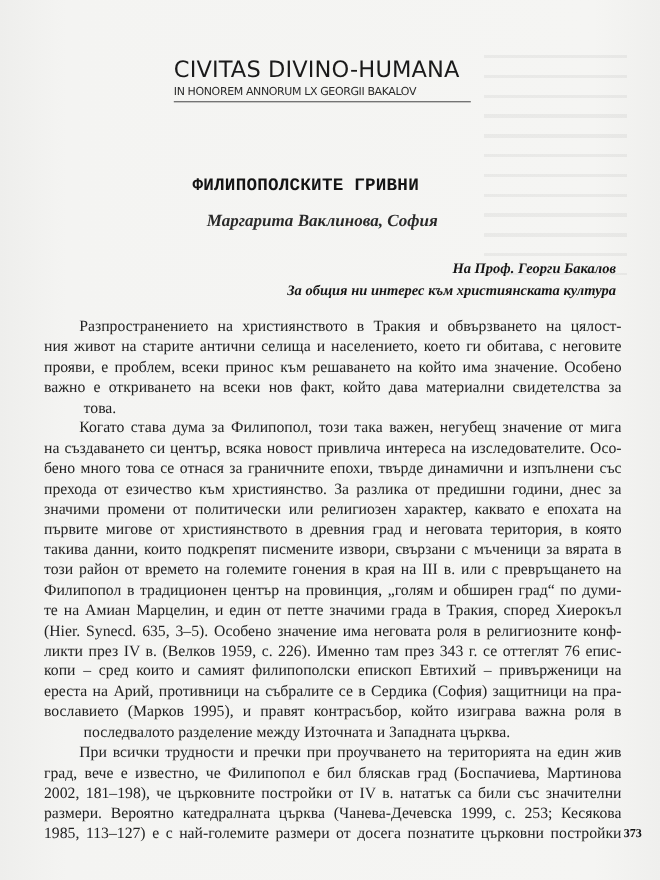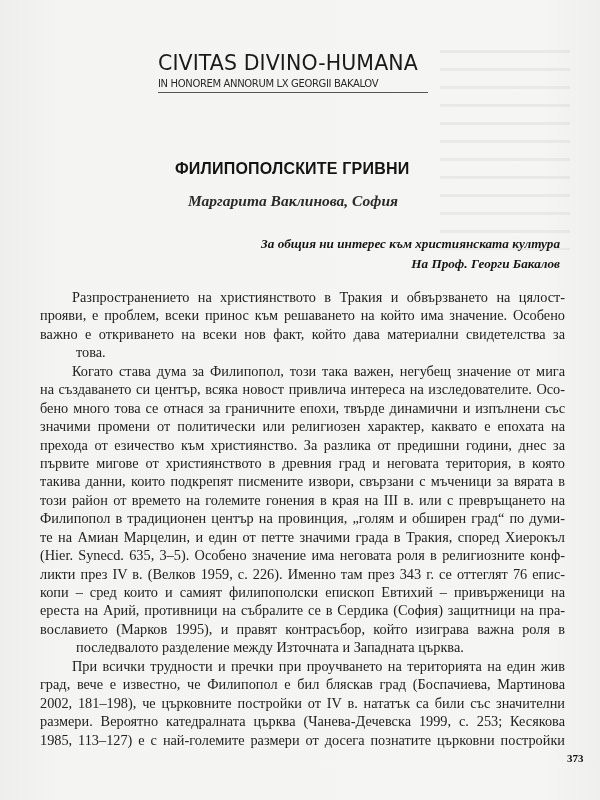--- a/index.html
+++ b/index.html
@@ -26,21 +26,21 @@
   .header-subtitle {
     font-family: "DejaVu Sans", "Liberation Sans", sans-serif;
     font-size: 10px; line-height: 13px; margin-top: 3px;
     color: #2a2a2a; white-space: nowrap; letter-spacing: -0.35px;
     padding-bottom: 2px;
     border-bottom: 1.5px solid #555;
     width: 270px;
   }
   .article-title {
     position: absolute; left: 175px; top: 160px;
-    font-family: Liberation Sans, sans-serif; font-weight: bold;
+    font-family: Liberation Mono, monospace; font-weight: bold;
     font-size: 16px; letter-spacing: 0.2px; color: #141414;
   }
   .author {
     position: absolute; left: 188px; top: 192px;
     font-style: italic; font-size: 15.5px; color: #2a2a2a; font-weight: bold;
   }
   .dedication {
     position: absolute; right: 40px; top: 234px;
     text-align: right; font-style: italic; font-weight: bold;
     font-size: 13.2px; line-height: 20px; color: #151515;
@@ -73,37 +73,38 @@
 
   <div class="header">
     <div class="header-title">CIVITAS DIVINO-HUMANA</div>
     <div class="header-subtitle">IN HONOREM ANNORUM LX GEORGII BAKALOV</div>
   </div>
 
   <div class="article-title">ФИЛИПОПОЛСКИТЕ ГРИВНИ</div>
   <div class="author">Маргарита Ваклинова, София</div>
 
   <div class="dedication">
+    <div>На Проф. Георги Бакалов</div>
     <div>За общия ни интерес към християнската култура</div>
-    <div>На Проф. Георги Бакалов</div>
   </div>
 
   <div class="body-text">
     <div>
       <span class="line indent">Разпространението на християнството в Тракия и обвързването на цялост-</span>
+      <span class="line">ния живот на старите антични селища и населението, което ги обитава, с неговите</span>
       <span class="line">прояви, е проблем, всеки принос към решаването на който има значение. Особено</span>
       <span class="line">важно е откриването на всеки нов факт, който дава материални свидетелства за</span>
       <span class="line last">това.</span>
     </div>
     <div>
       <span class="line indent">Когато става дума за Филипопол, този така важен, негубещ значение от мига</span>
       <span class="line">на създаването си център, всяка новост привлича интереса на изследователите. Осо-</span>
       <span class="line">бено много това се отнася за граничните епохи, твърде динамични и изпълнени със</span>
+      <span class="line">прехода от езичество към християнство. За разлика от предишни години, днес за</span>
       <span class="line">значими промени от политически или религиозен характер, каквато е епохата на</span>
-      <span class="line">прехода от езичество към християнство. За разлика от предишни години, днес за</span>
       <span class="line">първите мигове от християнството в древния град и неговата територия, в която</span>
       <span class="line">такива данни, които подкрепят писмените извори, свързани с мъченици за вярата в</span>
       <span class="line">този район от времето на големите гонения в края на III в. или с превръщането на</span>
       <span class="line">Филипопол в традиционен център на провинция, „голям и обширен град“ по думи-</span>
       <span class="line">те на Амиан Марцелин, и един от петте значими града в Тракия, според Хиерокъл</span>
       <span class="line">(Hier. Synecd. 635, 3–5). Особено значение има неговата роля в религиозните конф-</span>
       <span class="line">ликти през IV в. (Велков 1959, с. 226). Именно там през 343 г. се оттеглят 76 епис-</span>
       <span class="line">копи – сред които и самият филипополски епископ Евтихий – привърженици на</span>
       <span class="line">ереста на Арий, противници на събралите се в Сердика (София) защитници на пра-</span>
       <span class="line">вославието (Марков 1995), и правят контрасъбор, който изиграва важна роля в</span>

